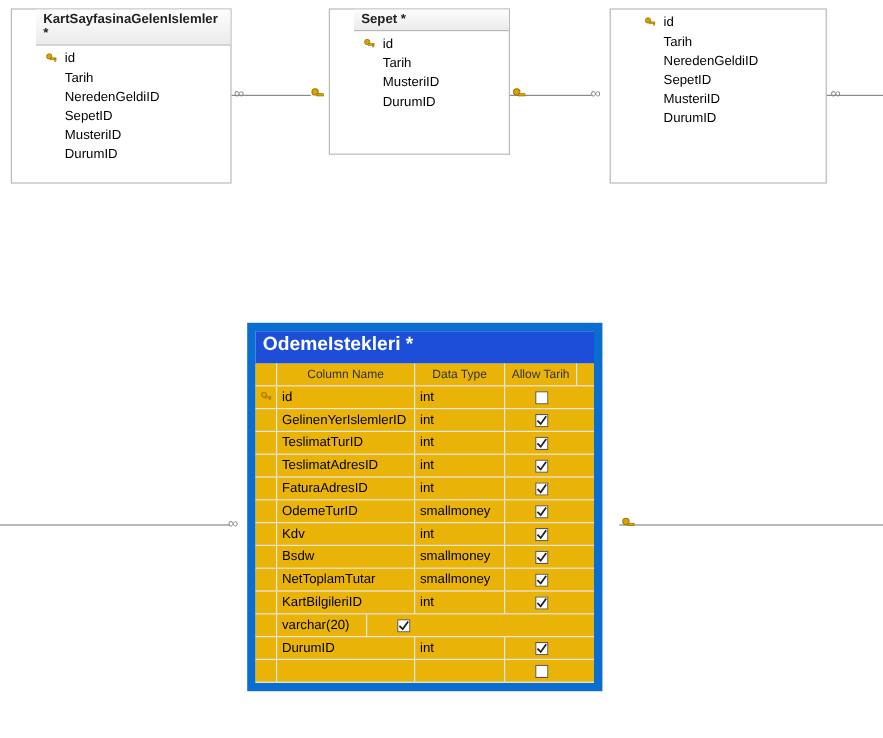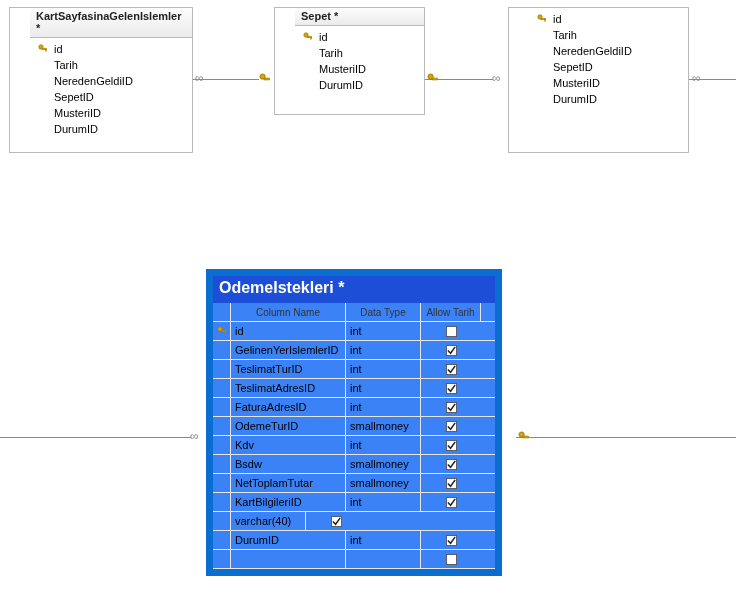--- a/index.html
+++ b/index.html
@@ -45,21 +45,21 @@
     background:#fff;
   }
   .dtbl-title {
     background: #1d4ed8;
     color: #fff;
     font-weight:600;
     padding: 3px 6px 6px 6px;
     font-size: 16px;
   }
   .dtbl-grid {
-    background:#3b82f6;
+    background:#eab308;
   }
   .drow { display:flex; align-items:center; height:19px; border-bottom:1px solid #e6e6e6; }
   .drow.header { font-size:10px; color:#333; }
   .drow.header .dc { border-right:1px solid #e6e6e6; }
   .dc-key { width:18px; display:flex; justify-content:center; border-right:1px solid #e6e6e6; height:100%; align-items:center;}
   .dc-name { width:115px; padding-left:4px; border-right:1px solid #e6e6e6; height:100%; display:flex; align-items:center;}
   .dc-type { width:75px; padding-left:4px; border-right:1px solid #e6e6e6; height:100%; display:flex; align-items:center;}
   .dc-null { width:60px; display:flex; justify-content:center; align-items:center; height:100%; }
   .dc-null svg { width:11px; height:11px; }
   .drow.header .dc-name, .drow.header .dc-type, .drow.header .dc-null { justify-content:center; padding-left:0; }
@@ -100,21 +100,21 @@
           <span class="key-col"></span>
           <span class="col-name">MusteriID</span>
         </div>
     <div class="row">
           <span class="key-col"></span>
           <span class="col-name">DurumID</span>
         </div>
   </div>
 </div>
 
-<div class="tbl" style="left:274px; top:7px; width:151px; height:108px;">
+<div class="tbl" style="left:274px; top:7px; width:151px; height:122px;">
   <div class="tbl-title">Sepet *</div>
   <div class="tbl-body">
     <div class="row">
       <span class="key-col">
         <svg class="key-icon" viewBox="0 0 10 10">
               <circle cx="3" cy="3" r="2.2" fill="#d9a400" stroke="#9c7300" stroke-width="0.7"></circle>
               <rect x="4.2" y="4.2" width="4.5" height="1.6" fill="#d9a400" stroke="#9c7300" stroke-width="0.5"></rect>
               <rect x="7.6" y="5.2" width="1" height="2" fill="#d9a400" stroke="#9c7300" stroke-width="0.4"></rect>
             </svg>
       </span>
@@ -290,21 +290,21 @@
             <span class="dc-type">int</span>
             <span class="dc-null">
               <svg viewBox="0 0 12 12">
                 <rect x="0.5" y="0.5" width="11" height="11" fill="#fff" stroke="#555" stroke-width="1"></rect>
                 <path d="M2 6 L5 9 L10 2" fill="none" stroke="#222" stroke-width="1.6"></path>
               </svg>
             </span>
           </div>
           <div class="drow">
             <span class="dc-key"></span>
-            <span class="dc-type">varchar(40)</span>
+            <span class="dc-type">varchar(20)</span>
             <span class="dc-null">
               <svg viewBox="0 0 12 12">
                 <rect x="0.5" y="0.5" width="11" height="11" fill="#fff" stroke="#555" stroke-width="1"></rect>
                 <path d="M2 6 L5 9 L10 2" fill="none" stroke="#222" stroke-width="1.6"></path>
               </svg>
             </span>
           </div>
           <div class="drow">
             <span class="dc-key"></span>
             <span class="dc-name">DurumID</span>

